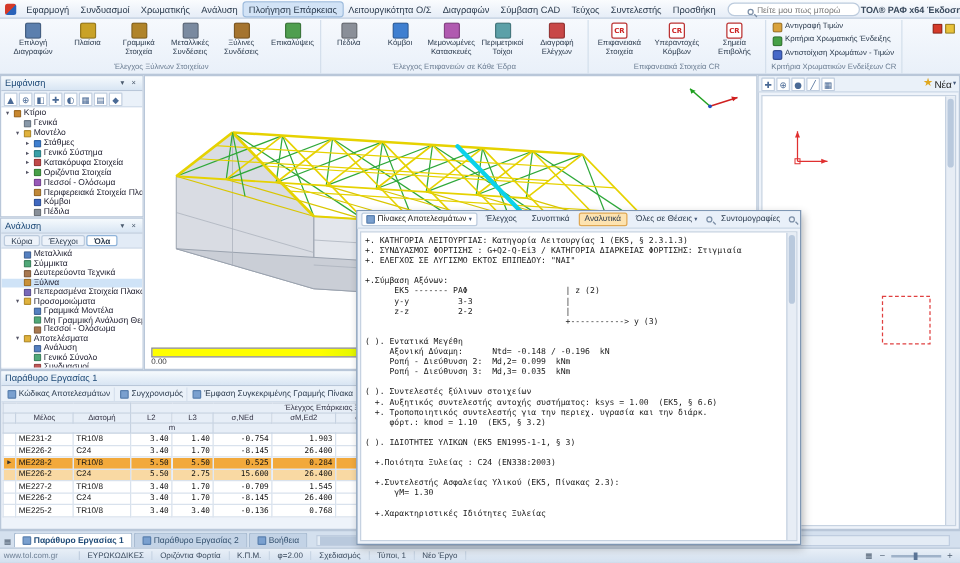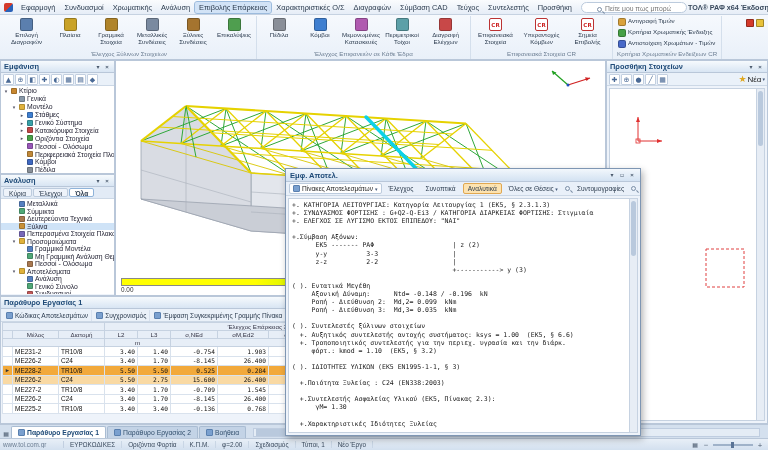--- a/index.html
+++ b/index.html
@@ -31,21 +31,21 @@
 .rbtn.stack .ricon{width:8px;height:8px;}
 .ricon.cricon{background:#fff;border:1px solid #b33;color:#c22;font-size:5.5px;font-weight:bold;line-height:12px;text-align:center;}
 .rlbl{font-size:6.2px;line-height:6.8px;color:#2a3a4d;margin-top:1px;max-width:44px;}
 .rbtn.stack .rlbl{margin-top:0;max-width:none;white-space:nowrap;}
 .rglabel{font-size:6.2px;color:#6b7d92;text-align:center;padding:1px 2px 2px;white-space:nowrap;}
 .ribbon-extra{position:absolute;right:4px;top:19px;display:flex;gap:2px;z-index:41;}
 .sq{width:8px;height:8px;border-radius:1px;border:1px solid rgba(0,0,0,.3);display:inline-block;}
 
 
 .panel{position:absolute;background:#eef3fa;border:1px solid #b9c7d9;overflow:hidden;}
-.phead{height:12px;background:linear-gradient(#f6fafd,#d8e5f3);border-bottom:1px solid #b9c7d9;display:flex;align-items:center;padding:0 3px;font-size:7.4px;font-weight:bold;color:#1e4a77;white-space:nowrap;}
+.phead{height:12px;background:linear-gradient(#f6fafd,#d8e5f3);border-bottom:1px solid #b9c7d9;display:flex;align-items:center;padding:0 3px;font-size:7.4px;font-weight:normal;color:#1e4a77;white-space:nowrap;}
 .phead .sp{margin-left:auto;display:flex;gap:1px;}
 .hicon{width:8px;height:8px;font-size:6px;line-height:8px;text-align:center;color:#4a5a6d;}
 .ptool{height:13px;border-bottom:1px solid #ccd8e6;display:flex;align-items:center;gap:1px;padding:0 2px;background:#eaf1f9;overflow:hidden;}
 .tico-btn{width:11px;height:11px;border:1px solid #c2cfe0;background:#fff;font-size:7px;line-height:10px;text-align:center;color:#4a6a96;border-radius:1px;flex:none;}
 .tree{background:#fff;overflow:hidden;height:calc(100% - 25px);padding-top:1px;}
 .trow{display:flex;align-items:center;gap:2px;height:7.9px;font-size:6.8px;white-space:nowrap;}
 .trow.selrow{background:#cfe3f7;}
 .exp{width:6px;font-size:5px;color:#556;text-align:center;flex:none;}
 .tico{width:6px;height:6px;border-radius:1px;flex:none;border:1px solid rgba(0,0,0,.2);}
 .tlbl{color:#223;}
@@ -111,22 +111,22 @@
 
 <div id="app">
 
   <div class="menubar">
     <span class="appicon"></span>
     <nav class="menus" id="menu-items">
         <span class="menu-item">Εφαρμογή</span>
         <span class="menu-item">Συνδυασμοί</span>
         <span class="menu-item">Χρωματικής</span>
         <span class="menu-item">Ανάλυση</span>
-        <span class="menu-item active">Επιβολής Επάρκειας</span>
-        <span class="menu-item">Χαρακτηριστικές Ο/Σ</span>
+        <span class="menu-item active">Πλοήγηση Επάρκειας</span>
+        <span class="menu-item">Λειτουργικότητα Ο/Σ</span>
         <span class="menu-item">Διαγραφών</span>
         <span class="menu-item">Σύμβαση CAD</span>
         <span class="menu-item">Τεύχος</span>
         <span class="menu-item">Συντελεστής</span>
         <span class="menu-item">Προσθήκη</span>
       </nav>
     <div class="search">
       <span class="mag"></span>
       <input placeholder="Πείτε μου πως μπορώ να β" style="">
     </div>
@@ -474,27 +474,20 @@
       <div class="legend-bar"></div>
       <div class="legend-labels">
         <span>0.00</span>
         <span>0.80</span>
         <span>1.00</span>
       </div>
     </div>
   </div>
 
   <div class="rightpanel">
-    <div class="phead">
-      <span>Προσθήκη Στοιχείων</span>
-      <span class="sp">
-        <span class="hicon ig">▾</span>
-        <span class="hicon">×</span>
-      </span>
-    </div>
     <div class="ptool" id="add-toolbar">
         <span class="tico-btn ig">✚</span>
         <span class="tico-btn ig">⊕</span>
         <span class="tico-btn ig">●</span>
         <span class="tico-btn ig">╱</span>
         <span class="tico-btn ig">▦</span>
         <span style="margin-left: auto;"></span>
         <span class="star ig">★</span>
         <span>Νέα</span>
         <span class="ig car">▾</span>
@@ -703,28 +696,20 @@
             <td class="tnum">-0.000</td>
             <td></td>
             <td></td>
             <td></td>
           </tr>
         </tbody>
       </table>
   </div>
 
   <div class="dialog">
-    <div class="dhead">
-      <span>Εμφ. Αποτελ.</span>
-      <span class="sp">
-        <span class="hicon ig">▾</span>
-        <span class="hicon ig">▫</span>
-        <span class="hicon">×</span>
-      </span>
-    </div>
     <div class="dtool" id="dlg-toolbar">
         <div class="dmenu">
           <span class="tico-sq"></span>
           <span>Πίνακες Αποτελεσμάτων</span>
           <span class="ig car">▾</span>
         </div>
         <span class="dtab">Έλεγχος</span>
         <span class="dtab">Συνοπτικά</span>
         <span class="dtab active">Αναλυτικά</span>
         <span class="dtab">Όλες σε Θέσεις<span class="ig car"> ▾</span></span>

